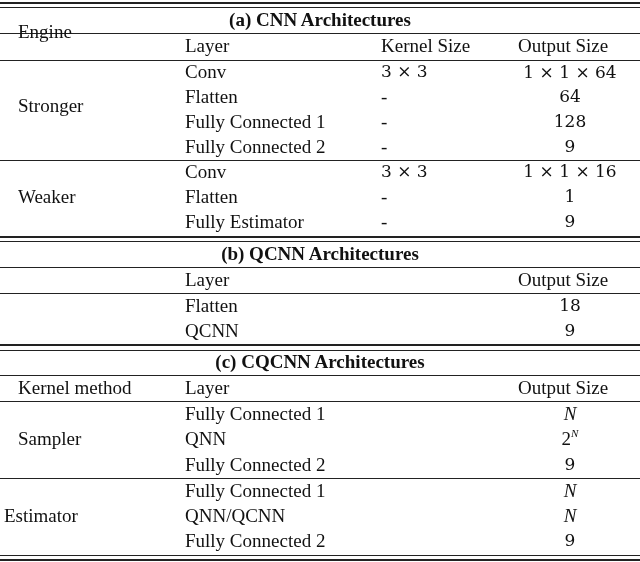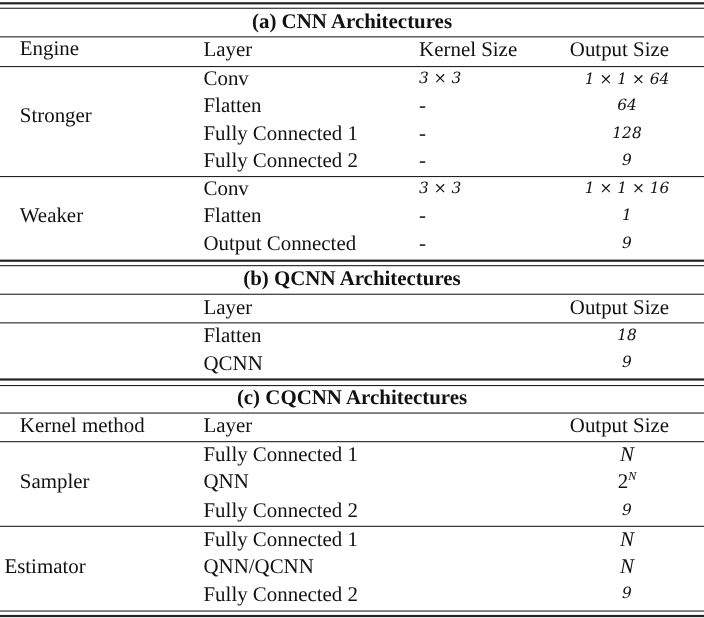--- a/index.html
+++ b/index.html
@@ -8,35 +8,35 @@
     font-family: "Liberation Serif", "DejaVu Serif", serif;
     color: #111111;
     font-size: 19px;
   }
   .hline { position: absolute; left: 0; width: 640px; background: #222222; }
   .thick { height: 2px; }
   .thin { height: 1px; }
   .cell { position: absolute; white-space: nowrap; line-height: 25px; height: 25px; }
   .title { position: absolute; left: 0; width: 640px; text-align: center; font-weight: bold; line-height: 25px; height: 25px; }
   .center { text-align: center; width: 120px; }
-  .math { font-family: "DejaVu Serif", "Liberation Serif", serif; font-size: 14px; font-style: italic; }
+  .math { font-family: "DejaVu Serif", "Liberation Serif", serif; font-size: 17px; }
   .ital { font-style: italic; }
   sup { font-size: 11px; font-style: italic; vertical-align: 8px; line-height: 0; }
 </style>
 </head>
 <body>
 
 <div>
 
   <div class="hline thick" style="top:2px"></div>
   <div class="hline thin" style="top:7px"></div>
   <div class="title" style="top:7px">(a) CNN Architectures</div>
   <div class="hline thin" style="top:33px"></div>
 
-  <div class="cell" style="top:32px;left:18px">Engine</div>
+  <div class="cell" style="top:19px;left:18px">Engine</div>
   <div class="cell" style="top:33px;left:185px">Layer</div>
   <div class="cell" style="top:33px;left:381px">Kernel Size</div>
   <div class="cell" style="top:33px;left:518px">Output Size</div>
   <div class="hline thin" style="top:60px"></div>
 
   <div class="cell" style="top:93px;left:18px">Stronger</div>
   <div class="cell" style="top:59px;left:185px">Conv</div>
   <div class="cell math" style="top:59px;left:381px">3 × 3</div>
   <div class="cell math center" style="top:60px;left:510px">1 × 1 × 64</div>
 
@@ -55,21 +55,21 @@
 
   <div class="cell" style="top:184px;left:18px">Weaker</div>
   <div class="cell" style="top:159px;left:185px">Conv</div>
   <div class="cell math" style="top:159px;left:381px">3 × 3</div>
   <div class="cell math center" style="top:159px;left:510px">1 × 1 × 16</div>
 
   <div class="cell" style="top:184px;left:185px">Flatten</div>
   <div class="cell" style="top:184px;left:381px">-</div>
   <div class="cell math center" style="top:184px;left:510px">1</div>
 
-  <div class="cell" style="top:209px;left:185px">Output Connected</div>
+  <div class="cell" style="top:209px;left:185px">Fully Estimator</div>
   <div class="cell" style="top:209px;left:381px">-</div>
   <div class="cell math center" style="top:209px;left:510px">9</div>
 
   <div class="hline thick" style="top:236px"></div>
   <div class="hline thin" style="top:241px"></div>
   <div class="title" style="top:241px">(b) QCNN Architectures</div>
   <div class="hline thin" style="top:267px"></div>
 
   <div class="cell" style="top:267px;left:185px">Layer</div>
   <div class="cell" style="top:267px;left:518px">Output Size</div>

